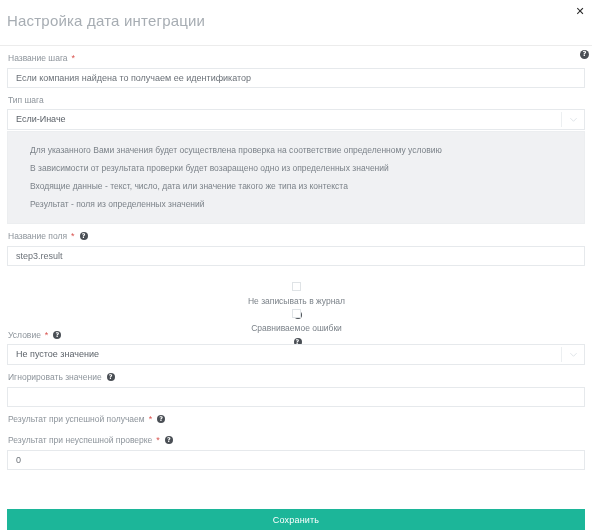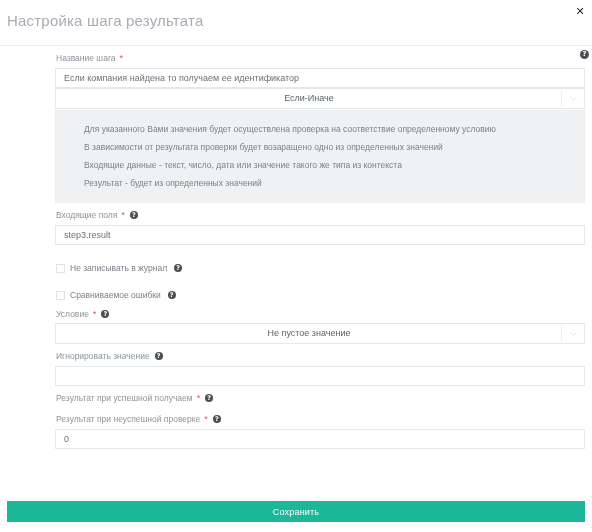--- a/index.html
+++ b/index.html
@@ -48,21 +48,20 @@
   .header-rule {
     height: 1px;
     background: #ececec;
     margin-top: 9px;
     width: 592px;
   }
   
   .body {
     padding: 0 7px;
     box-sizing: border-box;
-    margin-left: 48px;
   }
   .field {
     position: relative;
   }
   .label {
     font-size: 8.5px;
     color: #8d949b;
     line-height: 12px;
     padding: 6px 0 3px 1px;
     display: flex;
@@ -111,21 +110,20 @@
     color: #6b7178;
     padding: 0 8px;
     outline: none;
     border-radius: 0;
   }
   .input::placeholder { color: #c3c8cd; }
   .select-wrap {
     position: relative;
     width: 100%;
     height: 21px;
-    text-align: center;
   }
   .select-box {
     width: 100%;
     height: 21px;
     box-sizing: border-box;
     border: 1px solid #e6e9ec;
     background: #fff;
     font-size: 9px;
     color: #5d636a;
     padding: 0 30px 0 8px;
@@ -150,38 +148,39 @@
     height: 9px;
     pointer-events: none;
   }
   .select-chevron svg { display: block; }
   
   .desc-box {
     background: #f0f1f3;
     border: 1px solid #eceef0;
     box-sizing: border-box;
     width: 100%;
-    padding: 9px 0 10px 14px;
+    padding: 9px 0 10px 8px;
     margin-top: 1px;
   }
   .desc-line {
     font-size: 8.5px;
     color: #7b8289;
     line-height: 11px;
     padding: 3.5px 14px;
     white-space: nowrap;
   }
   
   .check-row {
     display: flex;
     align-items: center;
     gap: 5px;
     height: 14px;
     margin-top: 16px;
     padding-left: 1px;
+    flex-direction: column;
   }
   .check-row.tight { margin-top: 13px; }
   .checkbox {
     width: 9px;
     height: 9px;
     border: 1px solid #dfe3e6;
     background: #fff;
     box-sizing: border-box;
     flex: none;
     cursor: pointer;
@@ -189,77 +188,80 @@
   .check-label {
     font-size: 8.5px;
     color: #7b8289;
     white-space: nowrap;
   }
   
   .save-btn {
     position: absolute;
     left: 7px;
     right: 7px;
-    bottom: 10px;
+    bottom: 2px;
     height: 21px;
     background: #1cb699;
     color: #ffffff;
     border: none;
     font-family: "Liberation Sans", sans-serif;
     font-size: 9px;
     cursor: pointer;
     letter-spacing: 0.2px;
   }
 </style>
 </head>
 <body>
 
 <div class="dialog">
 
   <div class="close-btn">✕</div>
 
-  <h1 class="dialog-title">Настройка шага результата</h1>
+  <h1 class="dialog-title">Настройка дата интеграции</h1>
   <div class="header-rule"></div>
 
   <div class="help-icon corner">?</div>
 
   <div class="body">
 
     <div class="field">
       <div class="label">
         <span>Название шага</span>
         <span class="req">*</span>
       </div>
       <input class="input" type="text" value="Если компания найдена то получаем ее идентификатор" style="">
     </div>
 
     <div class="field">
+      <div class="label">
+        <span>Тип шага</span>
+      </div>
       <div class="select-wrap">
         <div class="select-box">Если-Иначе</div>
         <div class="select-sep"></div>
         <div class="select-chevron">
           <svg width="9" height="9" viewBox="0 0 10 10">
               <path d="M1.5 3.5 L5 7 L8.5 3.5" fill="none" stroke="#dfe4e8" stroke-width="1.1"></path>
             </svg>
         </div>
       </div>
     </div>
 
     <div class="field">
       <div class="desc-box">
         <div class="desc-line">Для указанного Вами значения будет осуществлена проверка на соответствие определенному условию</div>
         <div class="desc-line">В зависимости от результата проверки будет возаращено одно из определенных значений</div>
         <div class="desc-line">Входящие данные - текст, число, дата или значение такого же типа из контекста</div>
-        <div class="desc-line">Результат - будет из определенных значений</div>
-      </div>
-    </div>
-
-    <div class="field">
-      <div class="label">
-        <span>Входящие поля</span>
+        <div class="desc-line">Результат - поля из определенных значений</div>
+      </div>
+    </div>
+
+    <div class="field">
+      <div class="label">
+        <span>Название поля</span>
         <span class="req">*</span>
         <span class="help-icon">?</span>
       </div>
       <input class="input" type="text" value="step3.result" style="">
     </div>
 
     <div class="check-row">
       <div class="checkbox"></div>
       <span class="check-label">Не записывать в журнал</span>
       <span class="help-icon">?</span>

